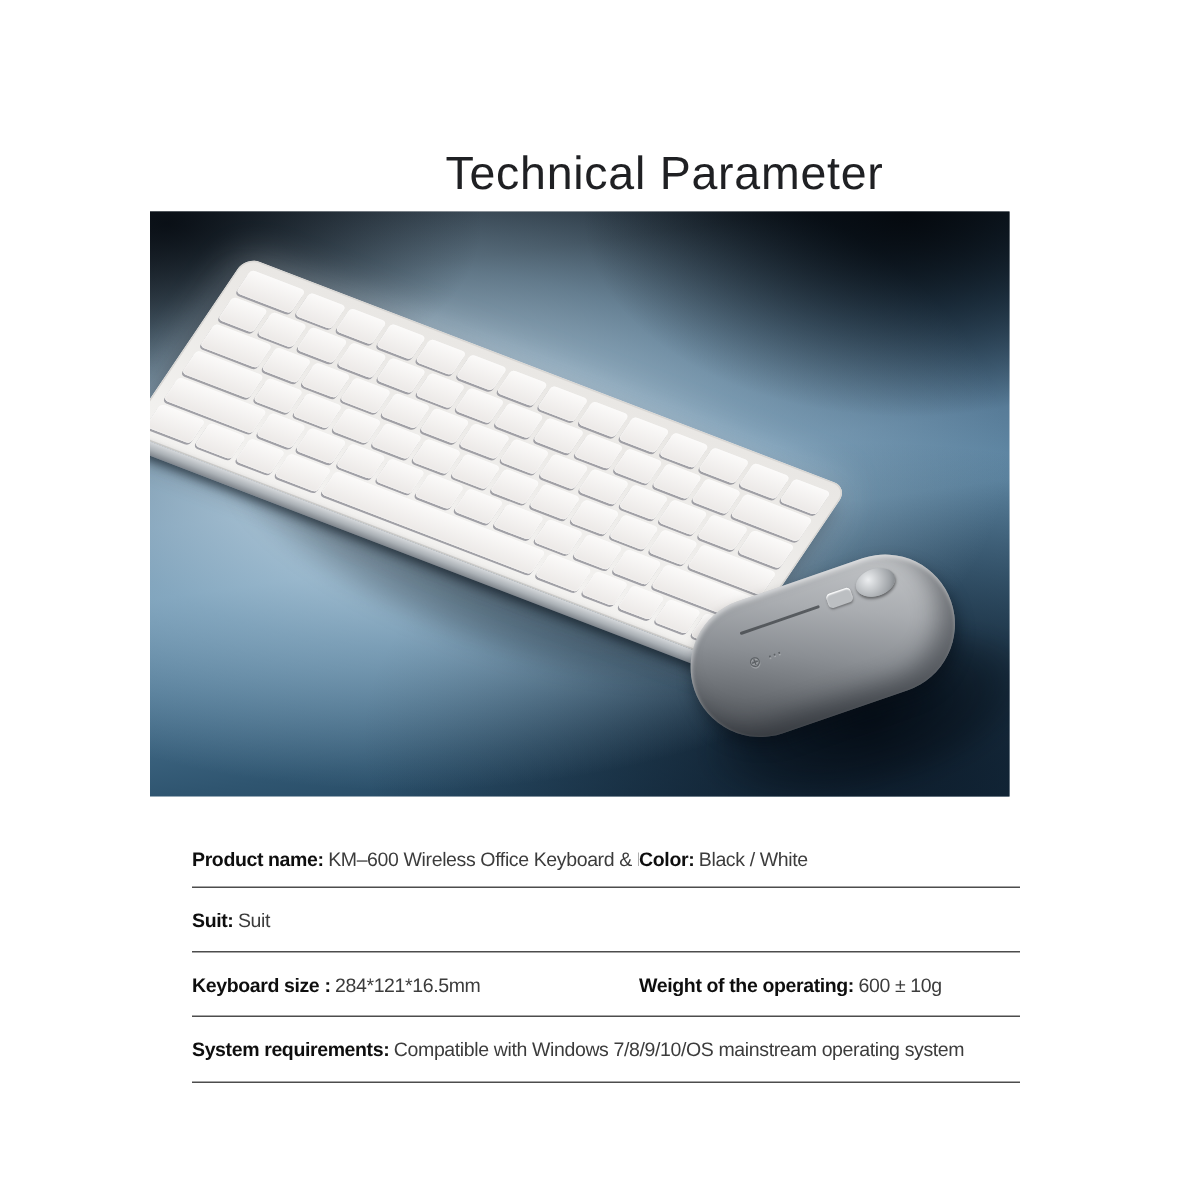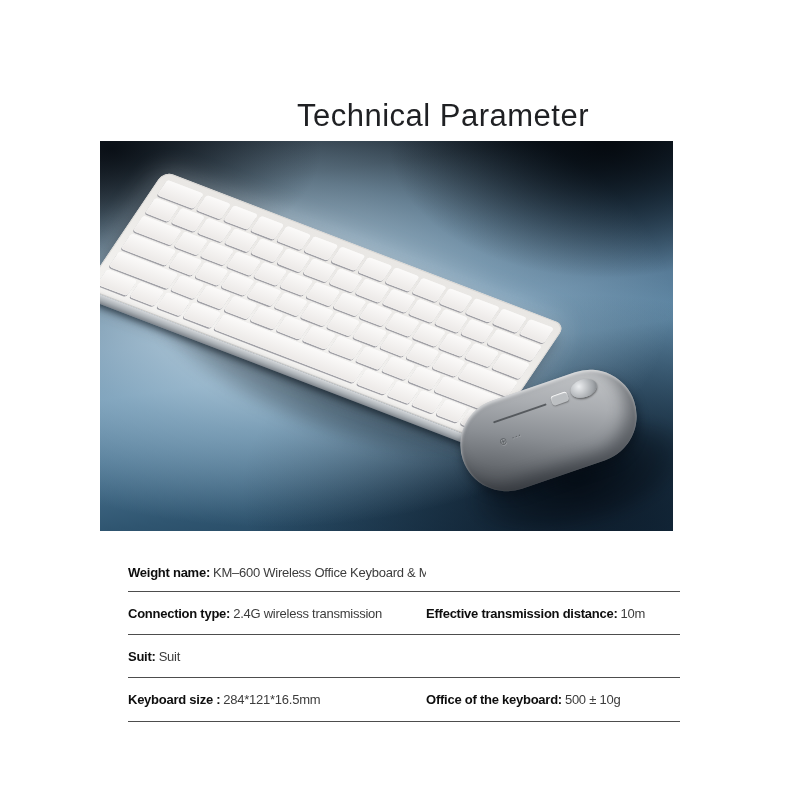--- a/index.html
+++ b/index.html
@@ -223,37 +223,37 @@
     <div class="wheel"></div>
     <div class="wheel-btn"></div>
     <div class="seam"></div>
     <div class="logo">⊕ ⋯</div>
   </div>
 </div>
 
 <div class="specs">
   <div class="spec-row">
     <div class="cell">
-      <span class="lbl">Weight name:</span><span class="val">KM–600 Wireless Office Keyboard &amp; Mouse Suit</span>
-    </div>
-  </div>
-  <div class="spec-row">
-    <div class="cell">
-      <span class="lbl">Connection type:</span><span class="val">2.4G wireless transmission</span>
-    </div>
-    <div class="cell">
-      <span class="lbl">Effective transmission distance:</span><span class="val">10m</span>
+      <span class="lbl">Product name:</span><span class="val">KM–600 Wireless Office Keyboard &amp; Mouse Suit</span>
+    </div>
+    <div class="cell">
+      <span class="lbl">Color:</span><span class="val">Black / White</span>
     </div>
   </div>
   <div class="spec-row">
     <div class="cell">
       <span class="lbl">Suit:</span><span class="val">Suit</span>
     </div>
   </div>
   <div class="spec-row">
     <div class="cell">
       <span class="lbl">Keyboard size :</span><span class="val">284*121*16.5mm</span>
     </div>
     <div class="cell">
-      <span class="lbl">Office of the keyboard:</span><span class="val">500 ± 10g</span>
+      <span class="lbl">Weight of the operating:</span><span class="val">600 ± 10g</span>
+    </div>
+  </div>
+  <div class="spec-row">
+    <div class="cell full">
+      <span class="lbl">System requirements:</span><span class="val">Compatible with Windows 7/8/9/10/OS mainstream operating system</span>
     </div>
   </div>
 </div>
 
 </body></html>

